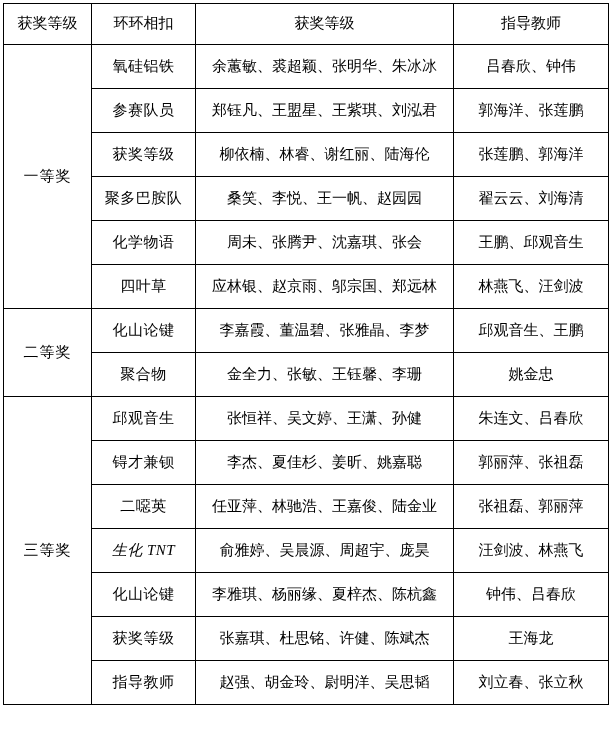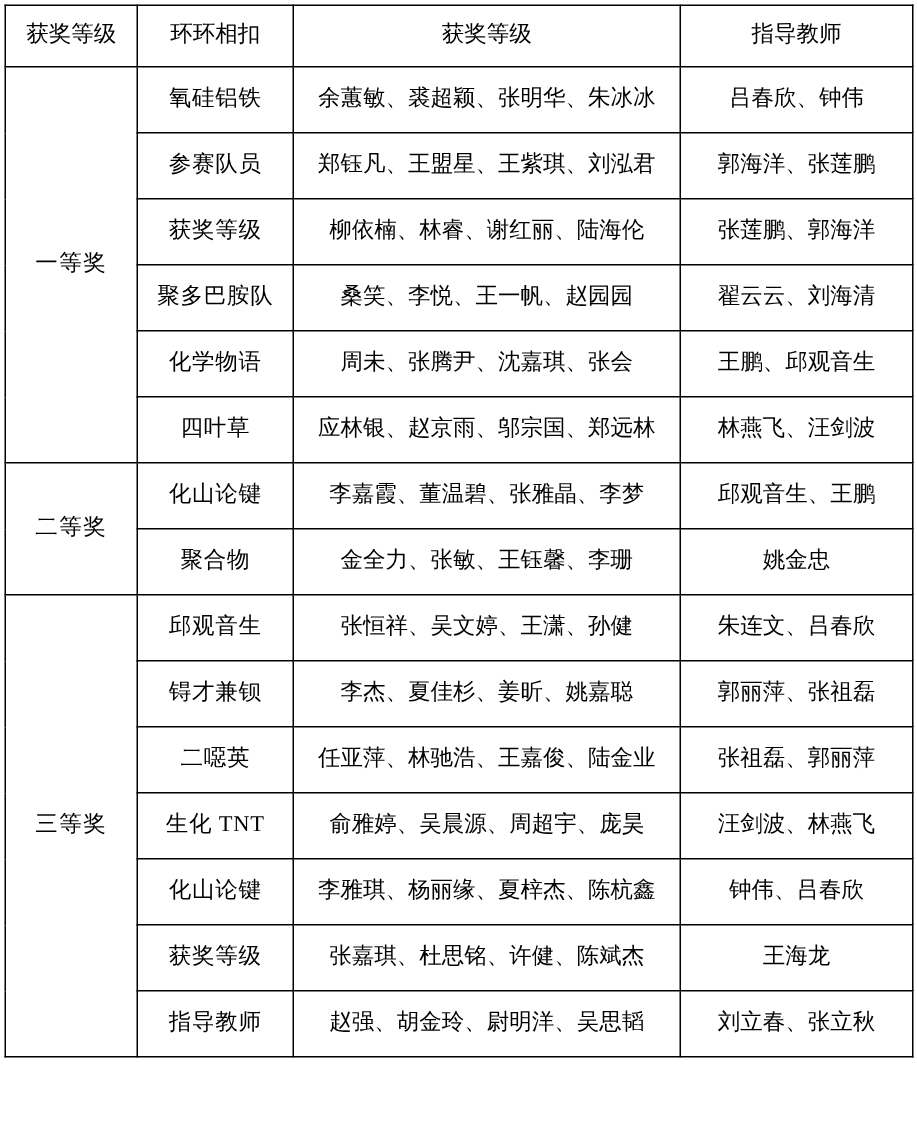--- a/index.html
+++ b/index.html
@@ -61,20 +61,21 @@
   }
   td.members-cell {
     font-size: 14.5px;
     letter-spacing: 0px;
   }
   td.teacher-cell {
     font-size: 14.5px;
   }
   .latin {
     font-family: "Liberation Serif", "DejaVu Serif", serif;
+    font-style: italic;
   }
 </style>
 </head>
 <body>
 
 <div class="sheet">
   <table class="award-table">
     <colgroup>
       <col class="c1">
       <col class="c2">

